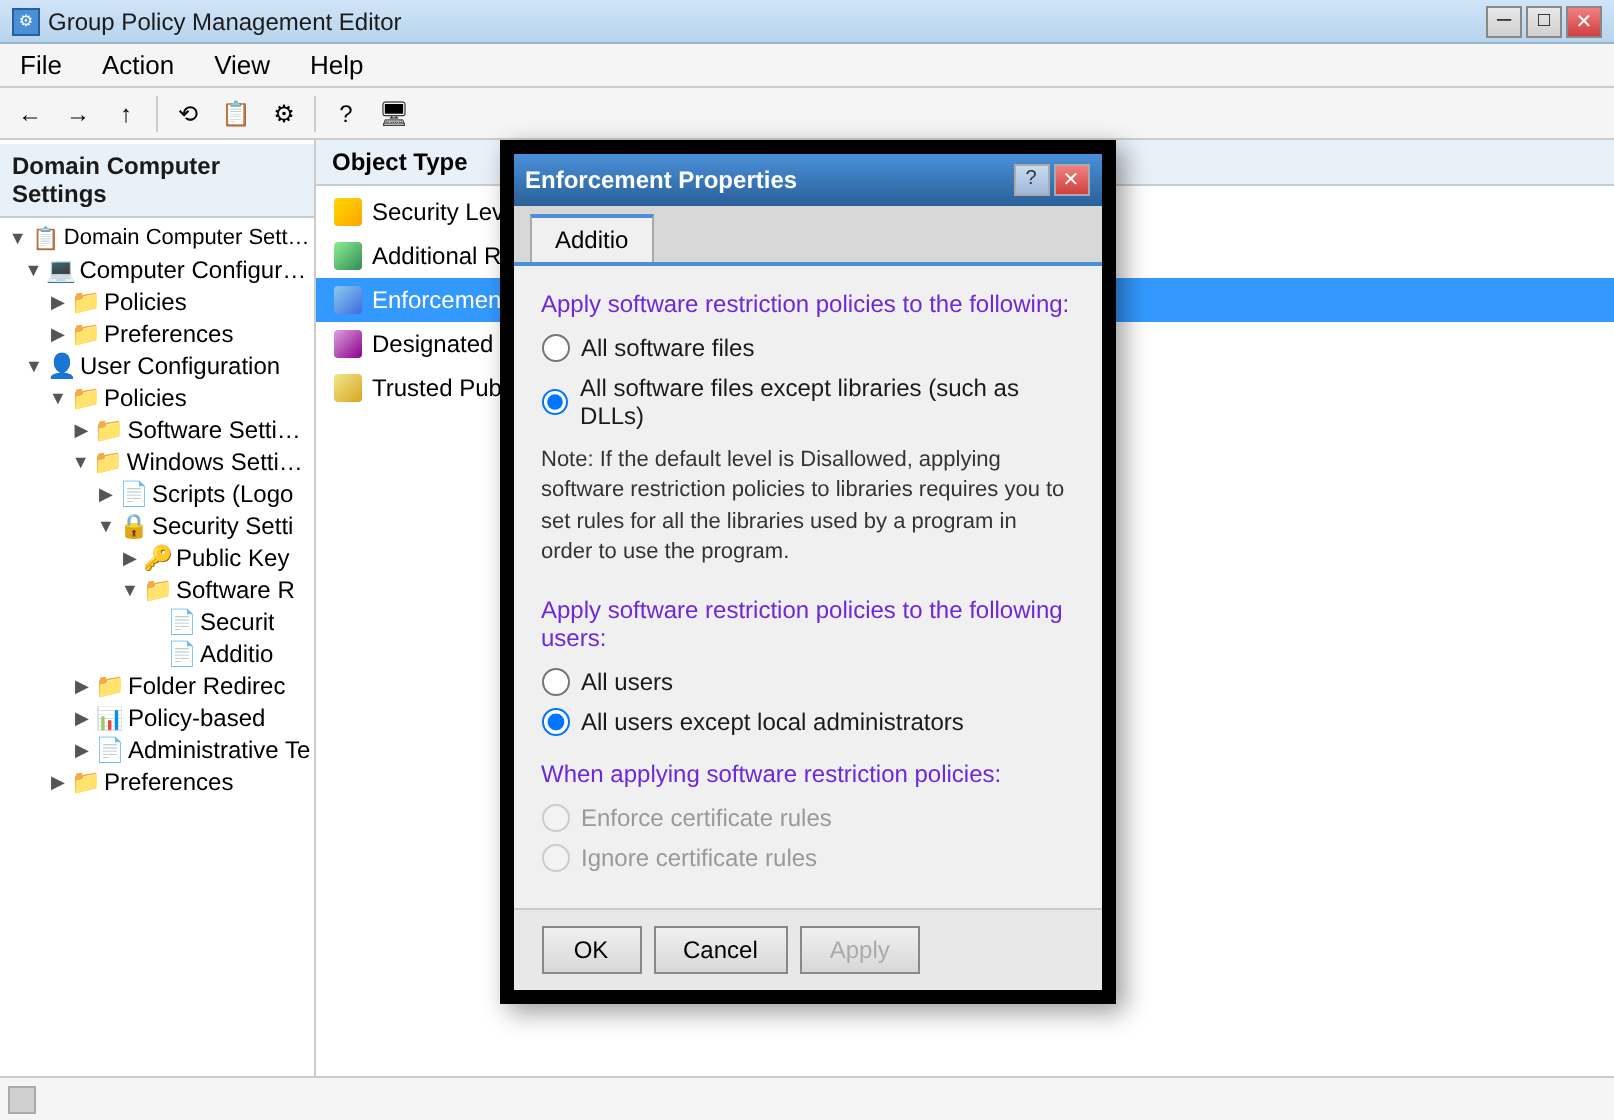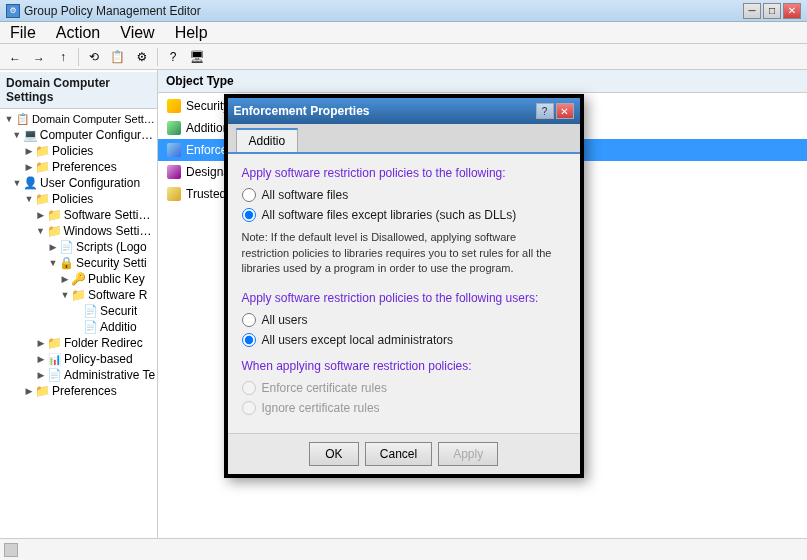--- a/index.html
+++ b/index.html
@@ -58,21 +58,21 @@
       height: 22px;
       display: flex;
       align-items: center;
       padding: 0 4px;
       border-bottom: 1px solid #ccc;
       gap: 8px;
     }
     .menu-item {
       padding: 2px 6px;
       cursor: pointer;
-      font-size: 16px;
+      font-size: 13px;
       text-align: right;
     }
 
     
     .toolbar {
       background: #f5f5f5;
       height: 26px;
       display: flex;
       align-items: center;
       padding: 0 4px;
@@ -221,23 +221,23 @@
       top: 0; left: 0; right: 0; bottom: 0;
       display: flex;
       align-items: center;
       justify-content: center;
       pointer-events: none;
       z-index: 100;
     }
     .modal {
       pointer-events: all;
       background: #f0f0f0;
-      border: 4px solid #000000;
+      border: 7px solid #000000;
       box-shadow: 4px 4px 12px rgba(0,0,0,0.4);
-      width: 360px;
+      width: 308px;
       min-height: 370px;
       display: flex;
       flex-direction: column;
       margin-top: 12px;
     }
     .modal-titlebar {
       background: linear-gradient(to bottom, #4a90d9, #2a6099);
       height: 26px;
       display: flex;
       align-items: center;
@@ -313,21 +313,21 @@
     .note-text {
       font-size: 11px;
       color: #333;
       margin: 8px 0 14px 0;
       line-height: 1.4;
     }
 
     .modal-footer {
       padding: 8px 14px;
       display: flex;
-      justify-content: center;
+      justify-content: flex-start;
       gap: 6px;
       border-top: 1px solid #ccc;
       background: #e8e8e8;
     }
     .footer-btn {
       padding: 4px 14px;
       border: 1px solid #888;
       background: linear-gradient(to bottom, #f0f0f0, #d8d8d8);
       font-size: 12px;
       cursor: pointer;

